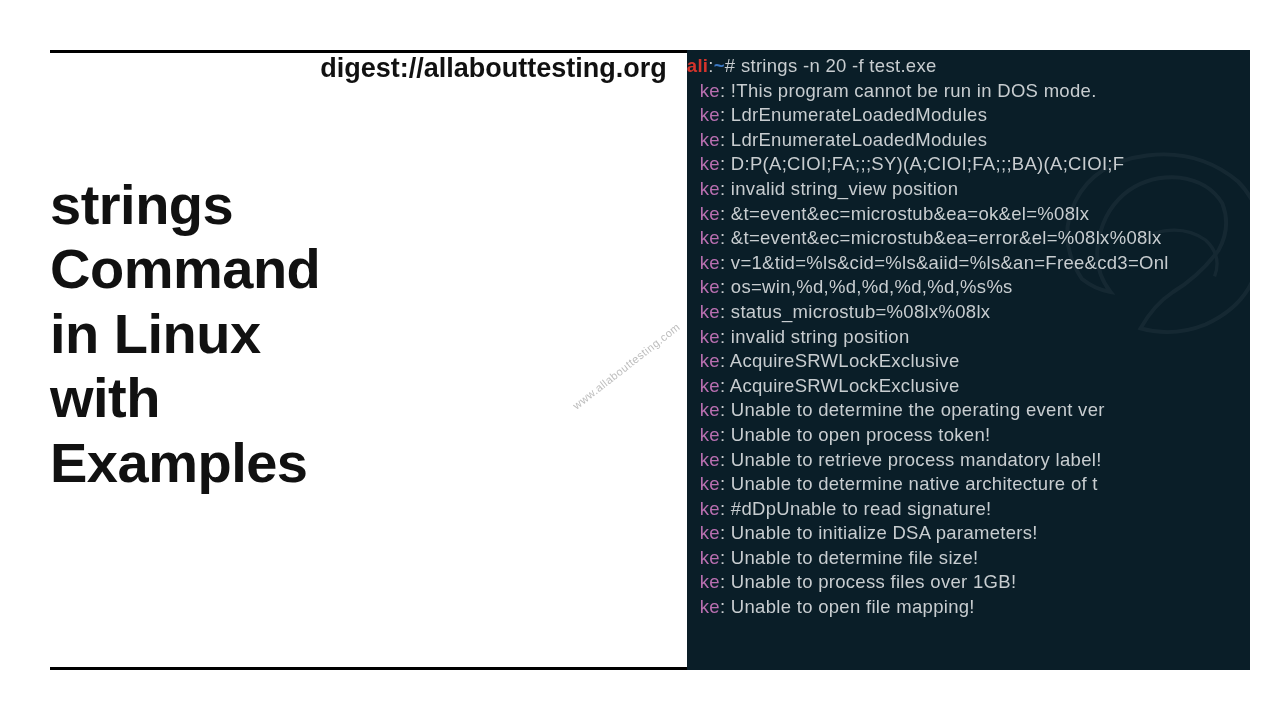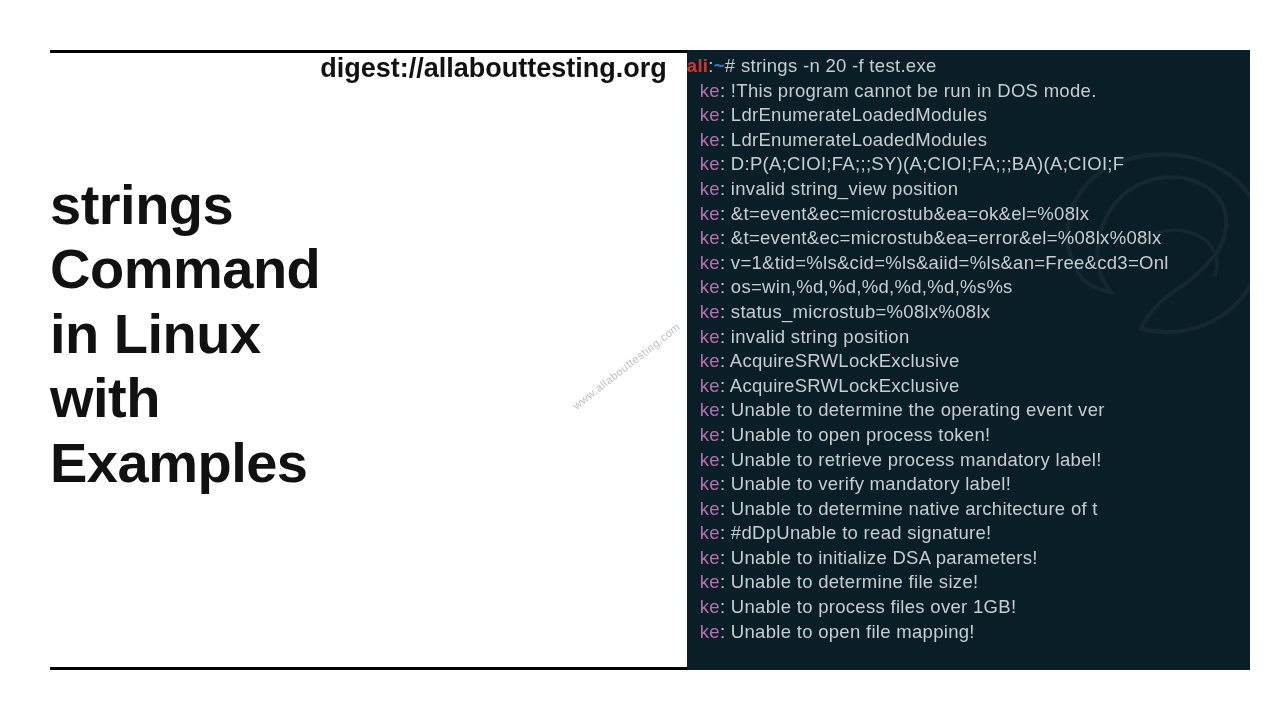--- a/index.html
+++ b/index.html
@@ -141,21 +141,20 @@
           <div class="out-line"><span class="prefix">ke</span><span class="sep">: </span><span class="out">&amp;t=event&amp;ec=microstub&amp;ea=error&amp;el=%08lx%08lx</span></div>
           <div class="out-line"><span class="prefix">ke</span><span class="sep">: </span><span class="out">v=1&amp;tid=%ls&amp;cid=%ls&amp;aiid=%ls&amp;an=Free&amp;cd3=Onl</span></div>
           <div class="out-line"><span class="prefix">ke</span><span class="sep">: </span><span class="out">os=win,%d,%d,%d,%d,%d,%s%s</span></div>
           <div class="out-line"><span class="prefix">ke</span><span class="sep">: </span><span class="out">status_microstub=%08lx%08lx</span></div>
           <div class="out-line"><span class="prefix">ke</span><span class="sep">: </span><span class="out">invalid string position</span></div>
           <div class="out-line"><span class="prefix">ke</span><span class="sep">: </span><span class="out">AcquireSRWLockExclusive</span></div>
           <div class="out-line"><span class="prefix">ke</span><span class="sep">: </span><span class="out">AcquireSRWLockExclusive</span></div>
           <div class="out-line"><span class="prefix">ke</span><span class="sep">: </span><span class="out">Unable to determine the operating event ver</span></div>
           <div class="out-line"><span class="prefix">ke</span><span class="sep">: </span><span class="out">Unable to open process token!</span></div>
           <div class="out-line"><span class="prefix">ke</span><span class="sep">: </span><span class="out">Unable to retrieve process mandatory label!</span></div>
-          <div class="out-line"><span class="prefix">ke</span><span class="sep">: </span><span class="out">Unable to verify mandatory label!</span></div>
           <div class="out-line"><span class="prefix">ke</span><span class="sep">: </span><span class="out">Unable to determine native architecture of t</span></div>
           <div class="out-line"><span class="prefix">ke</span><span class="sep">: </span><span class="out">#dDpUnable to read signature!</span></div>
           <div class="out-line"><span class="prefix">ke</span><span class="sep">: </span><span class="out">Unable to initialize DSA parameters!</span></div>
           <div class="out-line"><span class="prefix">ke</span><span class="sep">: </span><span class="out">Unable to determine file size!</span></div>
           <div class="out-line"><span class="prefix">ke</span><span class="sep">: </span><span class="out">Unable to process files over 1GB!</span></div>
           <div class="out-line"><span class="prefix">ke</span><span class="sep">: </span><span class="out">Unable to open file mapping!</span></div>
         </div>
     </div>
   </div>
 </div>

